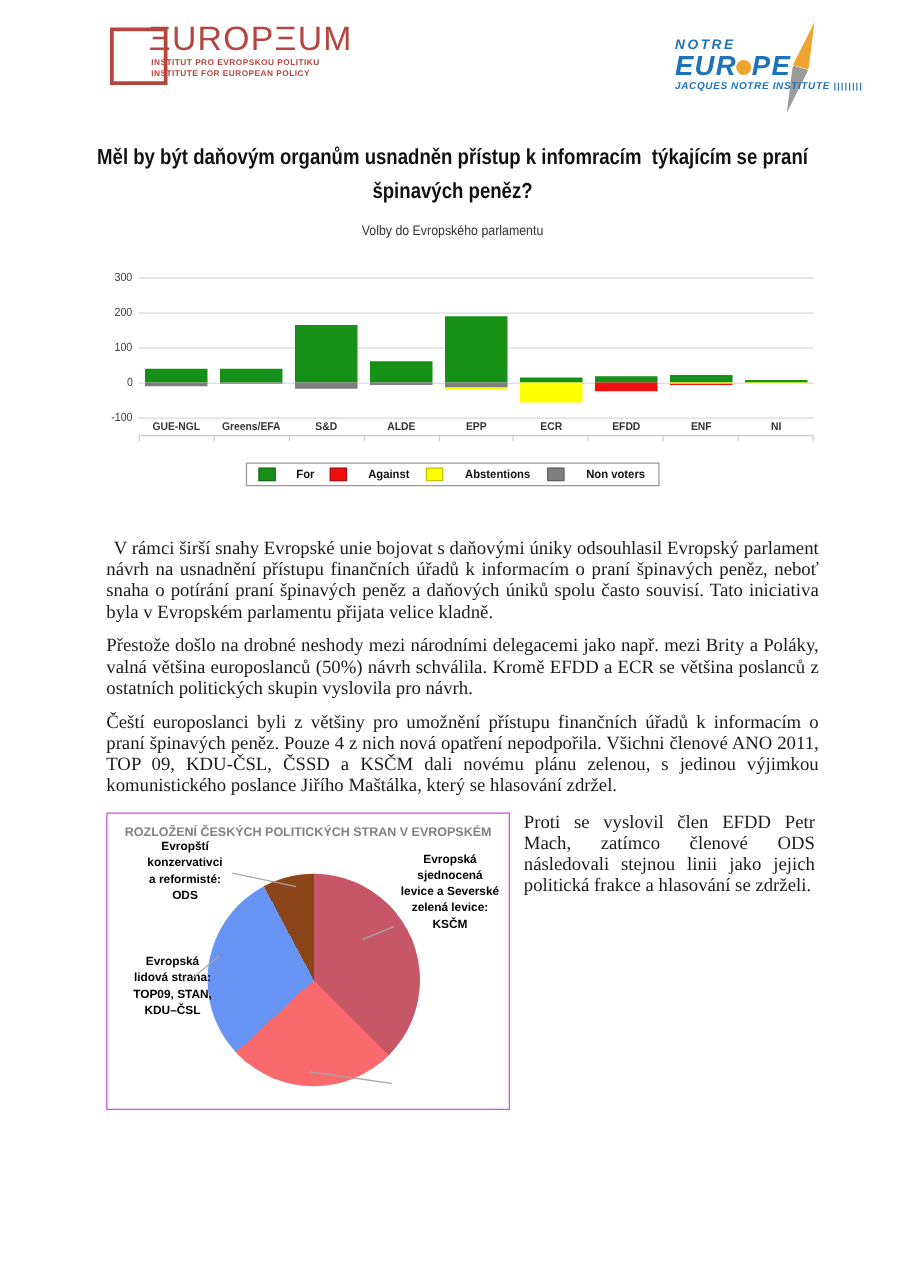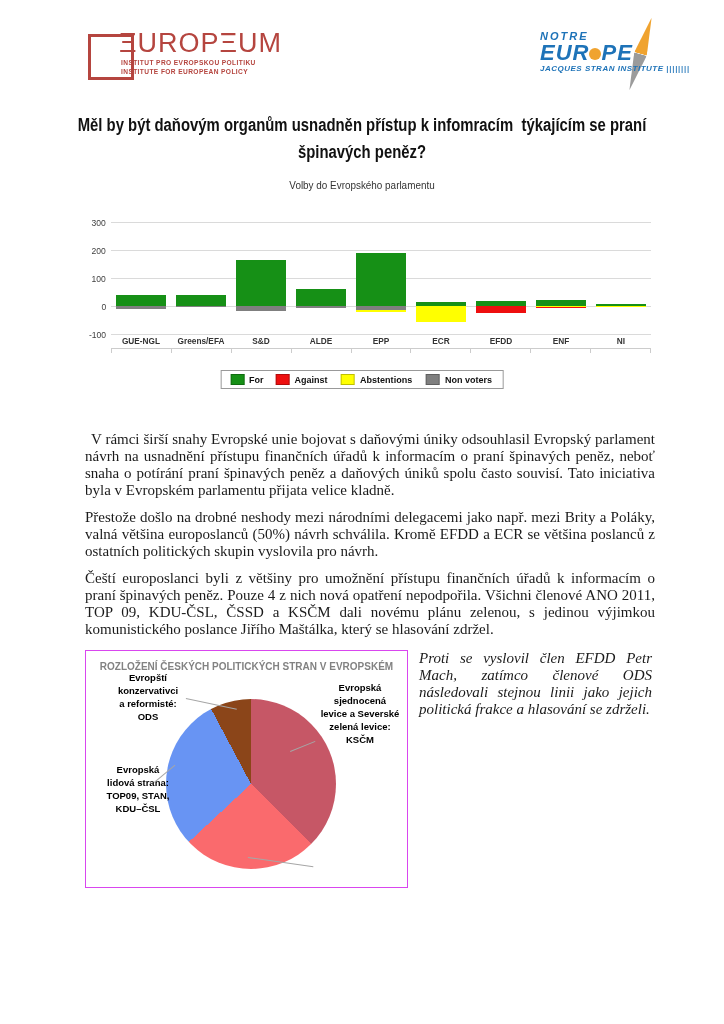--- a/index.html
+++ b/index.html
@@ -1,20 +1,20 @@
 <!DOCTYPE html>
 <html><head>
 <meta charset="utf-8">
 <style>
   html,body{margin:0;padding:0;background:#fff;}
   .page{width:724px;height:1024px;position:relative;margin:0 auto;background:#fff;
         font-family:"Liberation Sans",sans-serif;overflow:hidden;}
 
   
-  .logo-eu{position:absolute;left:88px;top:28px;display:flex;align-items:flex-start;}
+  .logo-eu{position:absolute;left:88px;top:16px;display:flex;align-items:flex-start;}
   .eu-square{width:40px;height:40px;border:3px solid #B5453F;margin-top:6px;}
   .eu-right{margin-left:-15px;}
   .eu-word{font-size:27px;line-height:30px;color:#B5453F;letter-spacing:1px;font-weight:400;}
   .eu-sub{font-size:6.6px;line-height:9px;color:#B5453F;font-weight:bold;letter-spacing:.4px;margin-left:2px;}
 
   .logo-ne{position:absolute;left:540px;top:16px;width:168px;height:80px;text-align:left;font-style:italic;}
   .ne-needle{position:absolute;left:94px;top:0;width:13px;height:76px;transform:rotate(16deg);z-index:0;}
   .ne-needle .up{width:100%;height:38px;background:#F0A32F;clip-path:polygon(55% 0,100% 100%,0 100%);}
   .ne-needle .dn{width:100%;height:38px;background:#9B9B9B;clip-path:polygon(0 0,100% 0,45% 100%);}
   .ne-txt{position:relative;z-index:1;padding-top:14px;}
@@ -41,42 +41,42 @@
   .col{flex:1;position:relative;}
   .seg{position:absolute;left:9%;right:9%;}
   .x-labels{margin-left:26px;display:flex;margin-top:2px;}
   .x-labels span{flex:1;text-align:center;font-size:9px;font-weight:bold;color:#333;transform:scaleX(.92);}
   .x-ticks{margin-left:26px;display:flex;height:4px;border-top:1px solid #ccc;margin-top:2px;}
   .x-ticks i{flex:1;border-right:1px solid #ccc;}
   .x-ticks i:first-child{border-left:1px solid #ccc;}
 
   .legend{position:absolute;left:50%;top:370px;transform:translateX(-50%);display:inline-flex;gap:12px;
           border:1px solid #999;padding:3px 9px;background:#fff;align-items:center;}
-  .legend .li{display:inline-flex;align-items:center;gap:4px;}
+  .legend .li{display:inline-flex;align-items:center;gap:16px;}
   .legend i{width:12px;height:9px;display:inline-block;border:1px solid rgba(0,0,0,.25);}
   .legend b{font-size:9.5px;color:#111;font-weight:bold;transform:scaleX(.95);}
 
   
   .body-text{position:absolute;left:85px;top:431px;width:570px;
              font-family:"Liberation Serif",serif;font-size:15px;line-height:17px;
              text-align:justify;color:#1b1b1b;}
   .body-text p{margin:0 0 10px 0;}
   .body-text p.first{text-indent:6px;}
 
   
   .bottom{position:absolute;left:85px;top:650px;display:flex;gap:11px;}
   .pie-box{position:relative;width:323px;height:238px;border:1px solid #d946ef;background:#fff;box-sizing:border-box;}
   .pie-title{padding-top:9px;text-align:center;font-size:10px;font-weight:bold;color:#828282;line-height:14px;}
   .pie{position:absolute;left:80px;top:48px;width:170px;height:170px;border-radius:50%;}
   .pie-label{position:absolute;font-size:9.5px;font-weight:bold;color:#000;line-height:13px;
              text-align:center;white-space:pre-line;}
   .leader{position:absolute;height:1px;background:#a6a6a6;transform-origin:0 0;}
 
   .side-text{width:233px;font-family:"Liberation Serif",serif;font-size:15px;line-height:17px;
-             text-align:justify;color:#1b1b1b;font-style:italic;}
+             text-align:justify;color:#1b1b1b;}
 </style>
 </head>
 <body>
 
 <div class="page">
 
   <div class="logo-eu">
     <div class="eu-square"></div>
     <div class="eu-right">
       <div class="eu-word">ΞUROPΞUM</div>
@@ -87,21 +87,21 @@
 
   <div class="logo-ne">
     <div class="ne-needle">
         <div class="up"></div>
         <div class="dn"></div>
       </div>
     <div class="ne-txt">
       <div class="ne-l1">NOTRE</div>
       <div class="ne-l2"><span>EUR</span><span class="ne-dot"></span><span>PE</span></div>
       <div class="ne-l3">
-        <span>JACQUES STRAN</span>
+        <span>JACQUES NOTRE</span>
         <span>INSTITUTE</span>
         <span class="ne-ticks">||||||||</span>
       </div>
     </div>
   </div>
 
   <div class="title">
     <div>Měl by být daňovým organům usnadněn přístup k infomracím  týkajícím se praní</div>
     <div>špinavých peněz?</div>
   </div>

